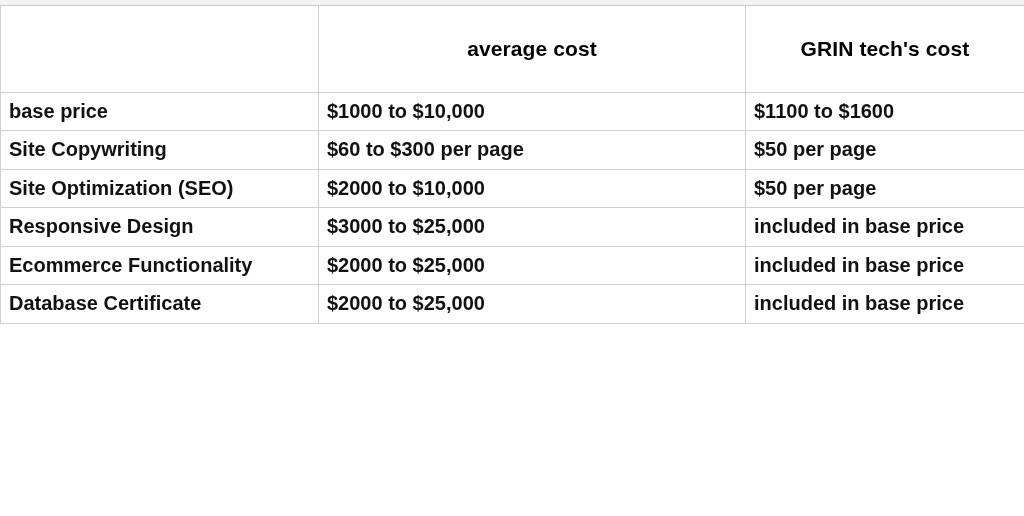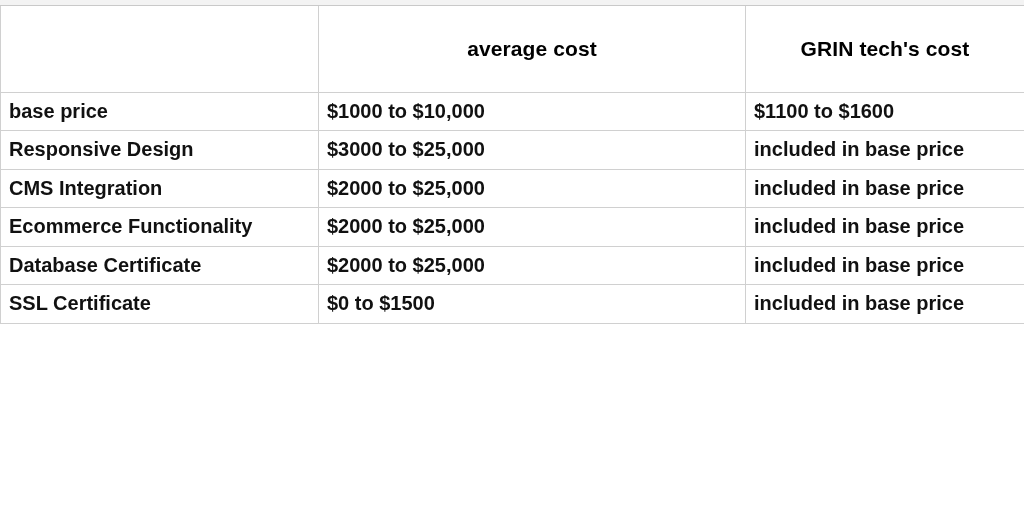--- a/index.html
+++ b/index.html
@@ -104,35 +104,46 @@
         </td>
         <td class="col-average">
           <span class="cell-text">$1000 to $10,000</span>
         </td>
         <td class="col-grin">
           <span class="cell-text">$1100 to $1600</span>
         </td>
       </tr>
       <tr>
         <td class="col-feature">
+          <span class="cell-text">Site Copywriting</span>
+        </td>
+        <td class="col-average">
+          <span class="cell-text">$60 to $300 per page</span>
+        </td>
+        <td class="col-grin">
+          <span class="cell-text">$50 per page</span>
+        </td>
+      </tr>
+      <tr>
+        <td class="col-feature">
+          <span class="cell-text">Site Optimization (SEO)</span>
+        </td>
+        <td class="col-average">
+          <span class="cell-text">$2000 to $10,000</span>
+        </td>
+        <td class="col-grin">
+          <span class="cell-text">$50 per page</span>
+        </td>
+      </tr>
+      <tr>
+        <td class="col-feature">
           <span class="cell-text">Responsive Design</span>
         </td>
         <td class="col-average">
           <span class="cell-text">$3000 to $25,000</span>
-        </td>
-        <td class="col-grin">
-          <span class="cell-text">included in base price</span>
-        </td>
-      </tr>
-      <tr>
-        <td class="col-feature">
-          <span class="cell-text">CMS Integration</span>
-        </td>
-        <td class="col-average">
-          <span class="cell-text">$2000 to $25,000</span>
         </td>
         <td class="col-grin">
           <span class="cell-text">included in base price</span>
         </td>
       </tr>
       <tr>
         <td class="col-feature">
           <span class="cell-text">Ecommerce Functionality</span>
         </td>
         <td class="col-average">
@@ -146,25 +157,14 @@
         <td class="col-feature">
           <span class="cell-text">Database Certificate</span>
         </td>
         <td class="col-average">
           <span class="cell-text">$2000 to $25,000</span>
         </td>
         <td class="col-grin">
           <span class="cell-text">included in base price</span>
         </td>
       </tr>
-      <tr>
-        <td class="col-feature">
-          <span class="cell-text">SSL Certificate</span>
-        </td>
-        <td class="col-average">
-          <span class="cell-text">$0 to $1500</span>
-        </td>
-        <td class="col-grin">
-          <span class="cell-text">included in base price</span>
-        </td>
-      </tr>
     </tbody>
 </table>
 
 </body></html>

